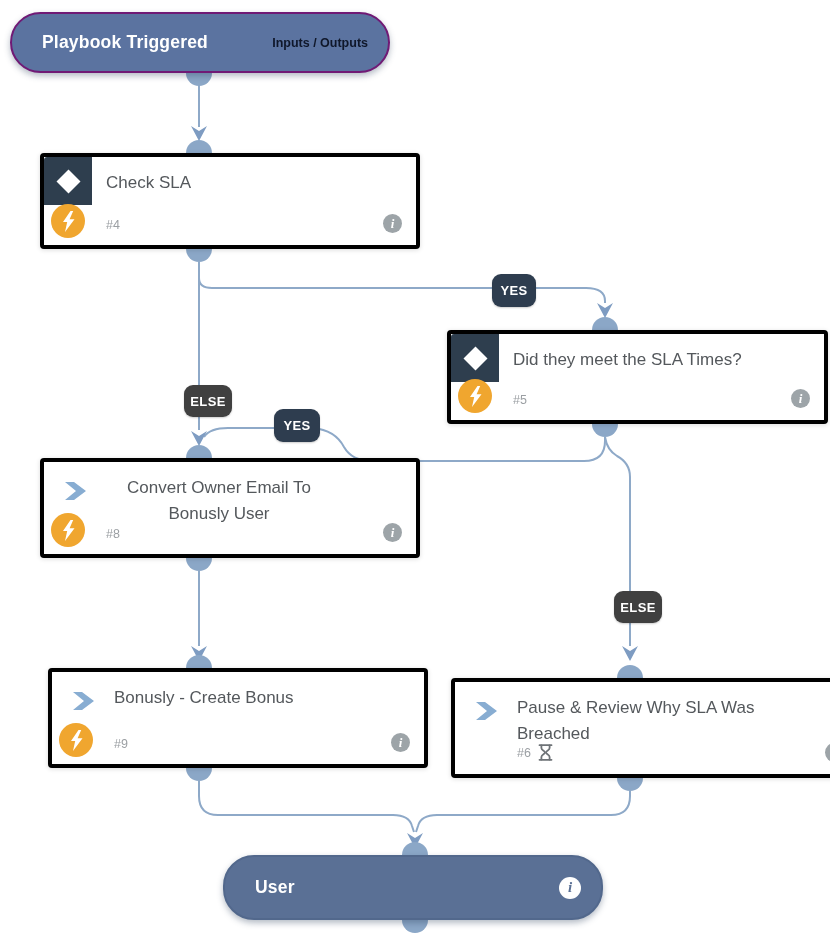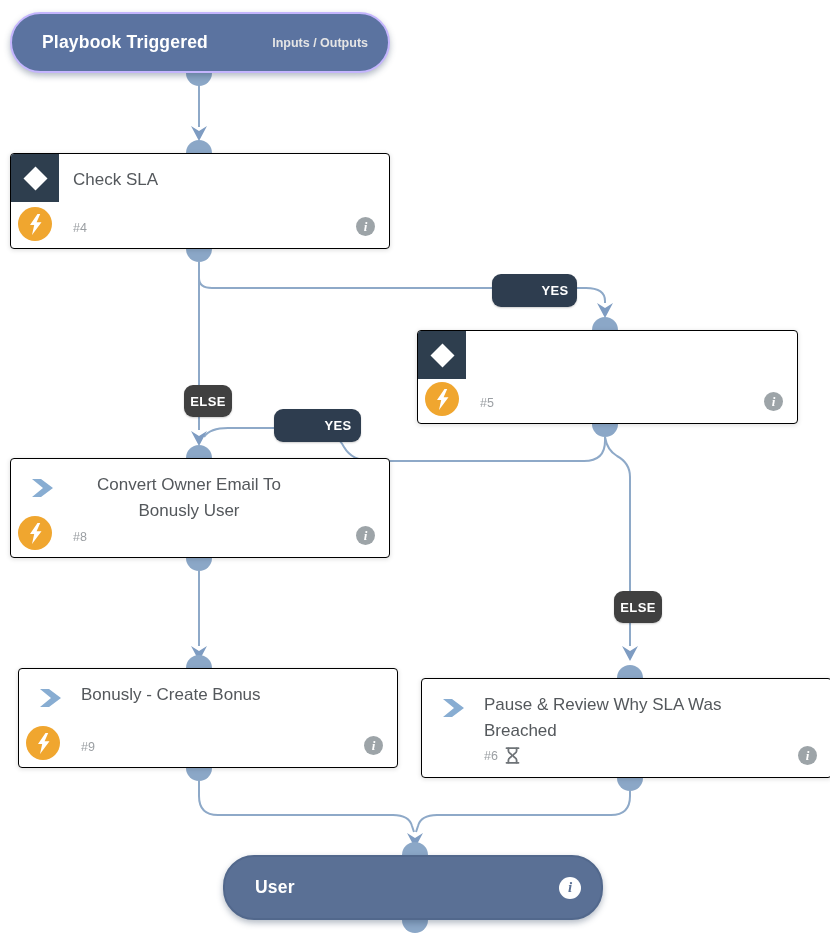--- a/index.html
+++ b/index.html
@@ -4,37 +4,37 @@
 <style>
   html,body{margin:0;padding:0;background:#fff;}
   .canvas{
     position:relative;width:830px;height:944px;overflow:hidden;
     font-family:"Liberation Sans","DejaVu Sans",sans-serif;background:#ffffff;
   }
   svg.wires{position:absolute;left:0;top:0;z-index:1;}
   
   .pill{
     position:absolute;z-index:2;border-radius:31px;
-    background:#5b73a0;border:2px solid #c4b5fd;box-sizing:border-box;
+    background:#5b73a0;border:2px solid #701a75;box-sizing:border-box;
     box-shadow:0 3px 6px rgba(40,60,90,.35);
     display:flex;align-items:center;color:#fff;
   }
   .pill-start{left:10px;top:12px;width:380px;height:61px;}
   .pill-end{left:223px;top:855px;width:380px;height:65px;background:#5a7095;border-color:#52688c;}
   .pill-title{font-size:17.5px;font-weight:bold;margin-left:30px;letter-spacing:.2px;}
-  .pill-io{margin-left:auto;margin-right:20px;font-size:12.5px;font-weight:bold;color:#e5e5e5;}
+  .pill-io{margin-left:auto;margin-right:20px;font-size:12.5px;font-weight:bold;color:#0f172a;}
   .pill-info{
     margin-left:auto;margin-right:20px;width:22px;height:22px;border-radius:50%;
     background:#ffffff;color:#5a7095;display:flex;align-items:center;justify-content:center;
     font-family:"Liberation Serif",serif;font-weight:bold;font-size:15px;font-style:italic;
   }
   
   .card{
-    position:absolute;z-index:2;background:#fff;border:1px solid #000000;border-radius:4px;
-    box-shadow:0 1px 5px rgba(0,0,0,.14);box-sizing:border-box;
+    position:absolute;z-index:2;background:#fff;border:4px solid #000000;border-radius:4px;
+    box-shadow:0 1px 5px rgba(0,0,0,.14);box-sizing:border-box;margin-left:30px;
   }
   .card-check{left:10px;top:153px;width:380px;height:96px;}
   .card-meet{left:417px;top:330px;width:381px;height:94px;}
   .card-convert{left:10px;top:458px;width:380px;height:100px;text-align:center;}
   .card-bonus{left:18px;top:668px;width:380px;height:100px;}
   .card-pause{left:421px;top:678px;width:411px;height:100px;}
   .cond-square{
     position:absolute;left:0;top:0;width:48px;height:48px;background:#2e3e4e;
     border-top-left-radius:3px;display:flex;align-items:center;justify-content:center;
   }
@@ -54,21 +54,21 @@
     background:#9da4a8;color:#fff;display:flex;align-items:center;justify-content:center;
     font-family:"Liberation Serif",serif;font-weight:bold;font-size:13px;font-style:italic;
   }
   .chevron{position:absolute;left:21px;top:20px;}
   
   .badge{
     position:absolute;z-index:3;border-radius:9px;color:#fff;font-weight:bold;font-size:13px;
     display:flex;align-items:center;justify-content:center;letter-spacing:.4px;
     box-shadow:0 1px 2px rgba(0,0,0,.2);
   }
-  .badge-yes{background:#2e3d4f;padding-left:41px;}
+  .badge-yes{background:#2e3d4f;}
   .badge-else{background:#404040;margin-left:8px;}
   .badge-yes1{left:492px;top:274px;width:44px;height:33px;}
   .badge-else1{left:176px;top:385px;width:48px;height:32px;}
   .badge-yes2{left:274px;top:409px;width:46px;height:33px;}
   .badge-else2{left:606px;top:591px;width:48px;height:32px;}
 </style>
 </head>
 <body>
 
 <div class="canvas">
@@ -127,20 +127,21 @@
     <div class="num-row">
         <span>#4</span>
       </div>
     <div class="info-dot">i</div>
   </div>
 
   <div class="card card-meet">
     <div class="cond-square">
       <div class="diamond"></div>
     </div>
+    <div class="card-title">Did they meet the SLA Times?</div>
     <div class="bolt-badge">
       <svg width="15" height="21" viewBox="0 0 15 21">
         <path d="M9.5 0 L2 11 H6.2 L4 21 L13.5 8.2 H8.6 L12.2 0 Z" fill="#fff"></path>
       </svg>
     </div>
     <div class="num-row">
         <span>#5</span>
       </div>
     <div class="info-dot">i</div>
   </div>

